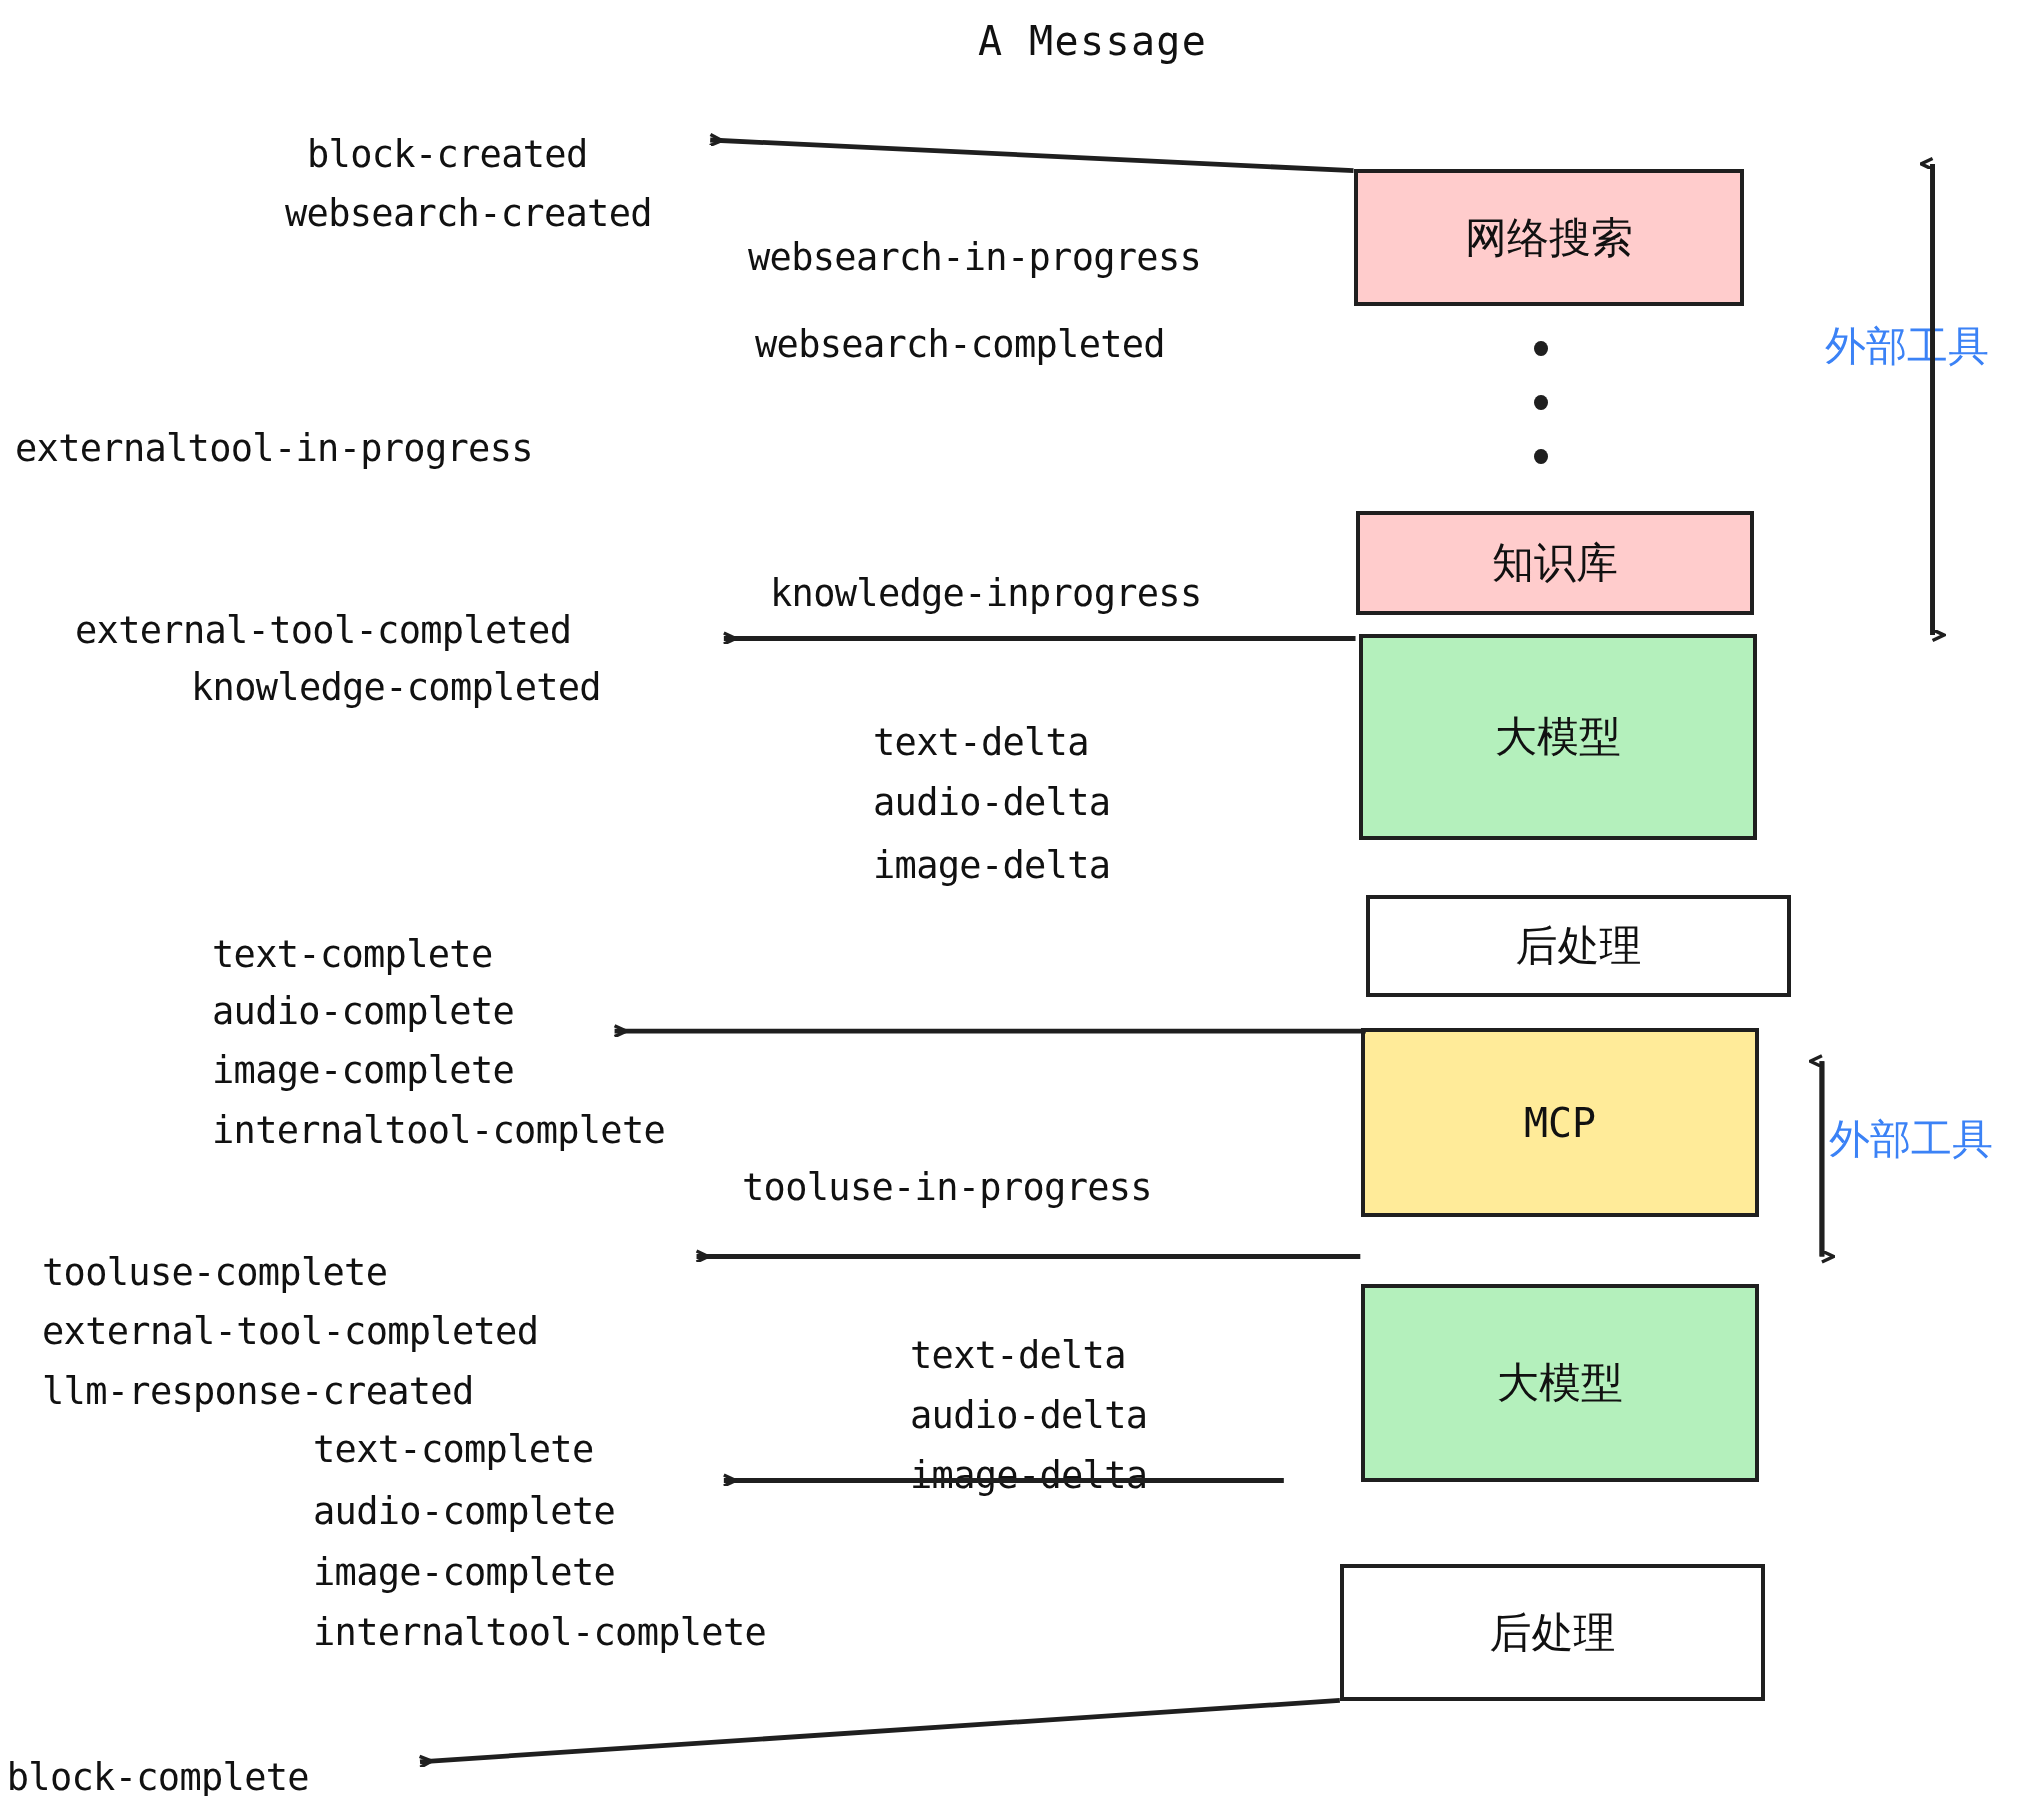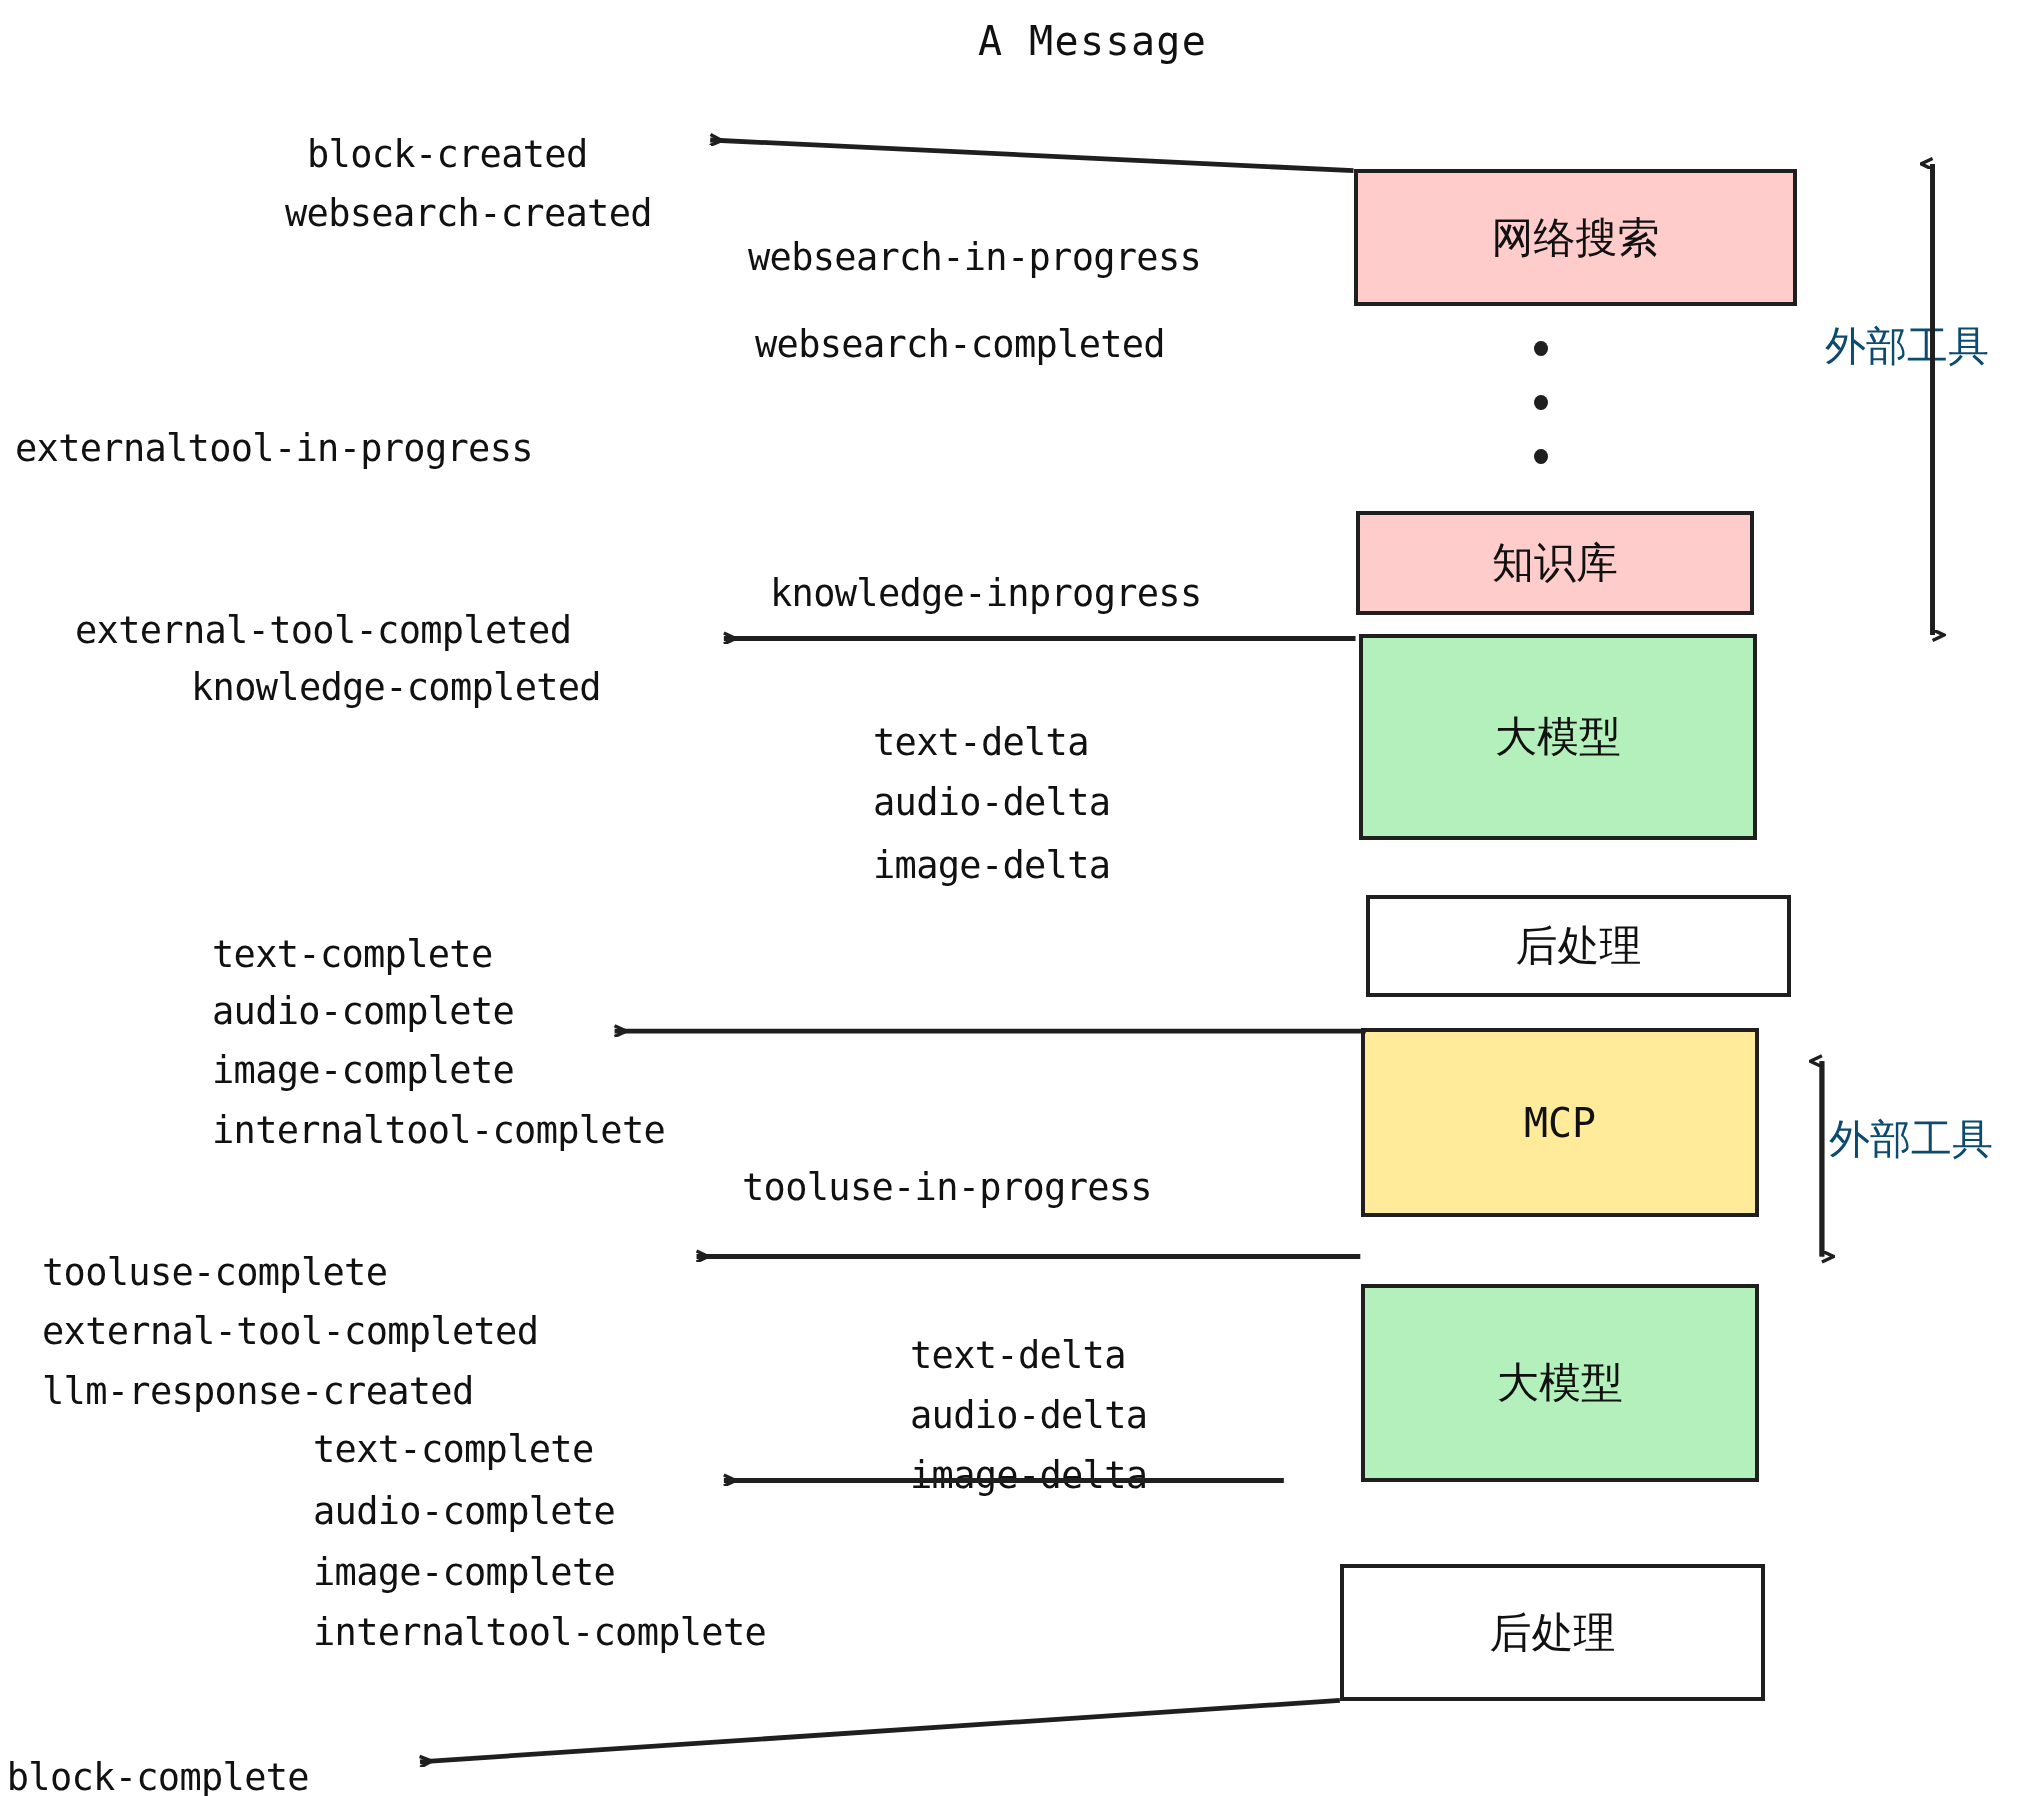--- a/index.html
+++ b/index.html
@@ -47,21 +47,21 @@
   }
   .box.mcp-label {
     font-family: "DejaVu Sans Mono", "Liberation Mono", monospace;
     font-size: 40px;
   }
   .side-label {
     position: absolute;
     white-space: nowrap;
     font-family: "DejaVu Sans", "Liberation Sans", sans-serif;
     font-size: 41px;
-    color: #0c4a6e;
+    color: #3b82f6;
     line-height: 1;
   }
   .dots {
     position: absolute;
     display: flex;
     flex-direction: column;
     align-items: center;
     justify-content: space-between;
   }
   .dots span {
@@ -108,21 +108,21 @@
   <div class="evt" style="left:42px;   top:1339px;">llm-response-created</div>
   <div class="evt" style="left:910px; top:1303px;">text-delta</div>
   <div class="evt" style="left:910px; top:1363px;">audio-delta</div>
   <div class="evt" style="left:910px; top:1423px;">image-delta</div>
   <div class="evt" style="left:313px;  top:1397px;">text-complete</div>
   <div class="evt" style="left:313px;  top:1459px;">audio-complete</div>
   <div class="evt" style="left:313px;  top:1520px;">image-complete</div>
   <div class="evt" style="left:313px;  top:1580px;">internaltool-complete</div>
   <div class="evt" style="left:6.8px;   top:1725px;">block-complete</div>
 
-  <div class="box" style="left:1354px; top:169px; width:443px; height:137px; background:#FFCCCC;">
+  <div class="box" style="left:1354px; top:169px; width:390px; height:137px; background:#FFCCCC;">
     <span>网络搜索</span>
   </div>
 
   <div class="dots" style="left:1533px; top:341px; width:16.4px; height:123px;">
     <span></span>
     <span></span>
     <span></span>
   </div>
 
   <div class="box" style="left:1356px; top:511px; width:398px; height:104px; background:#FFCCCC;">

